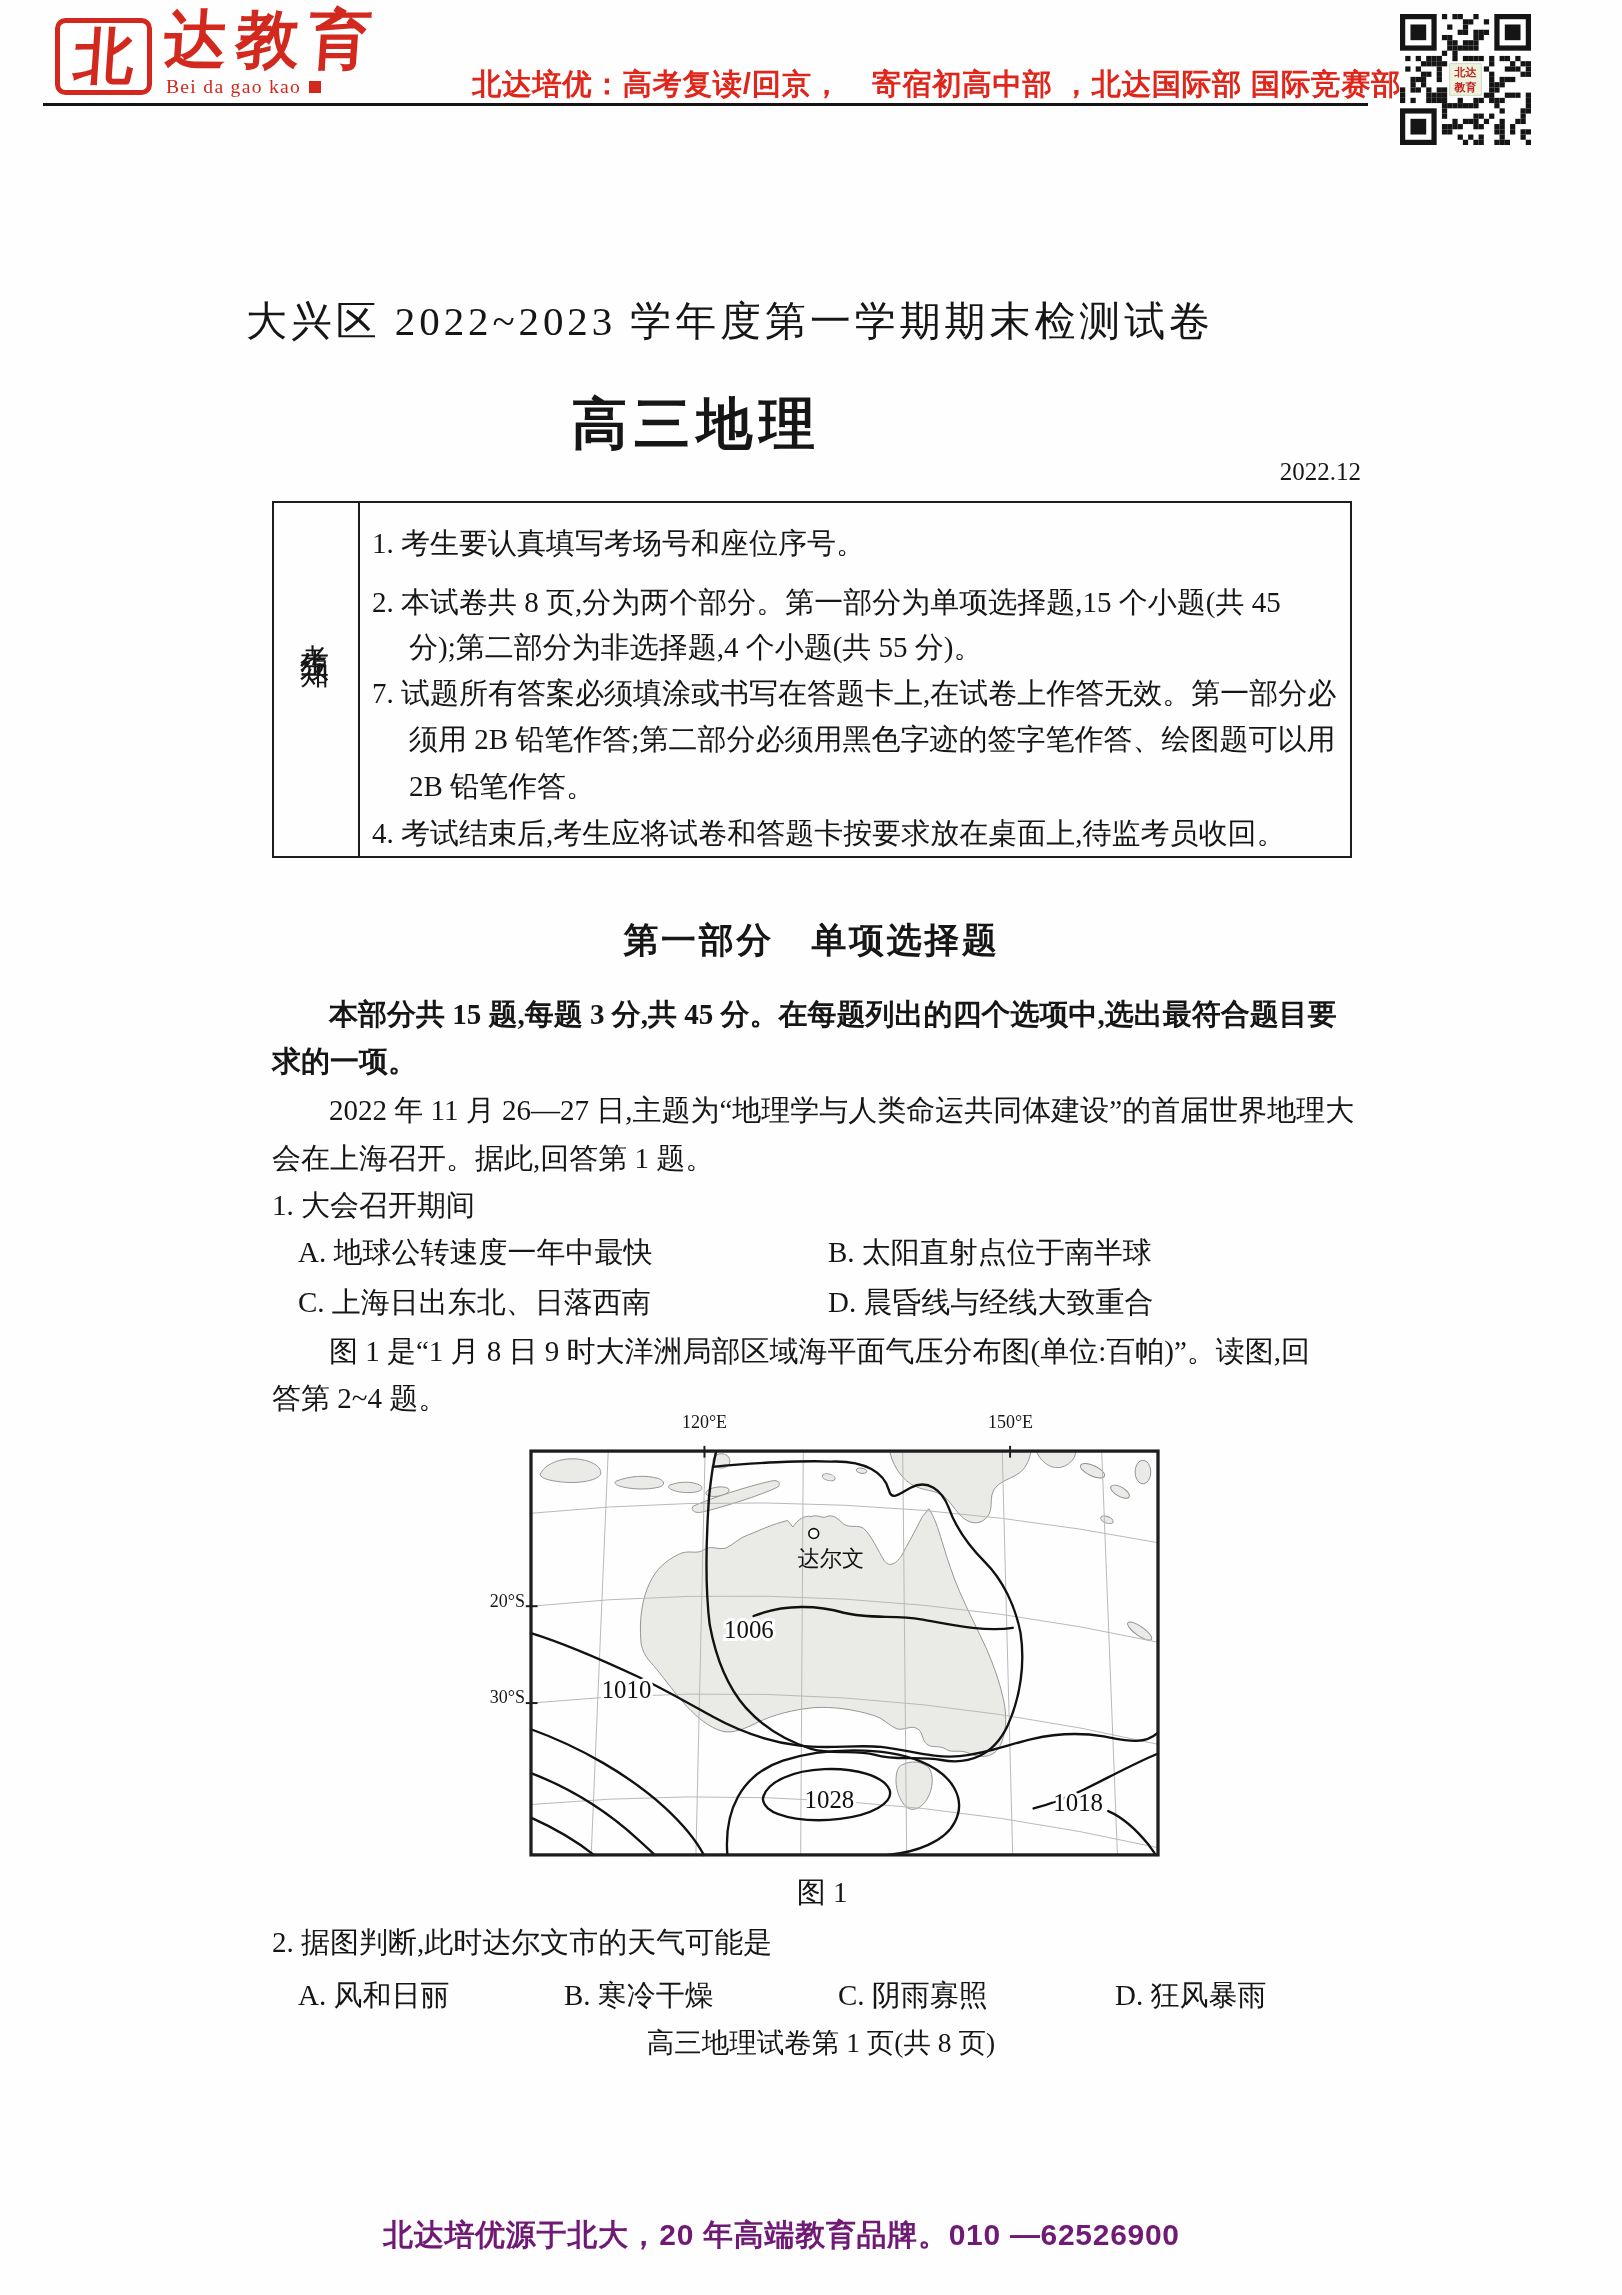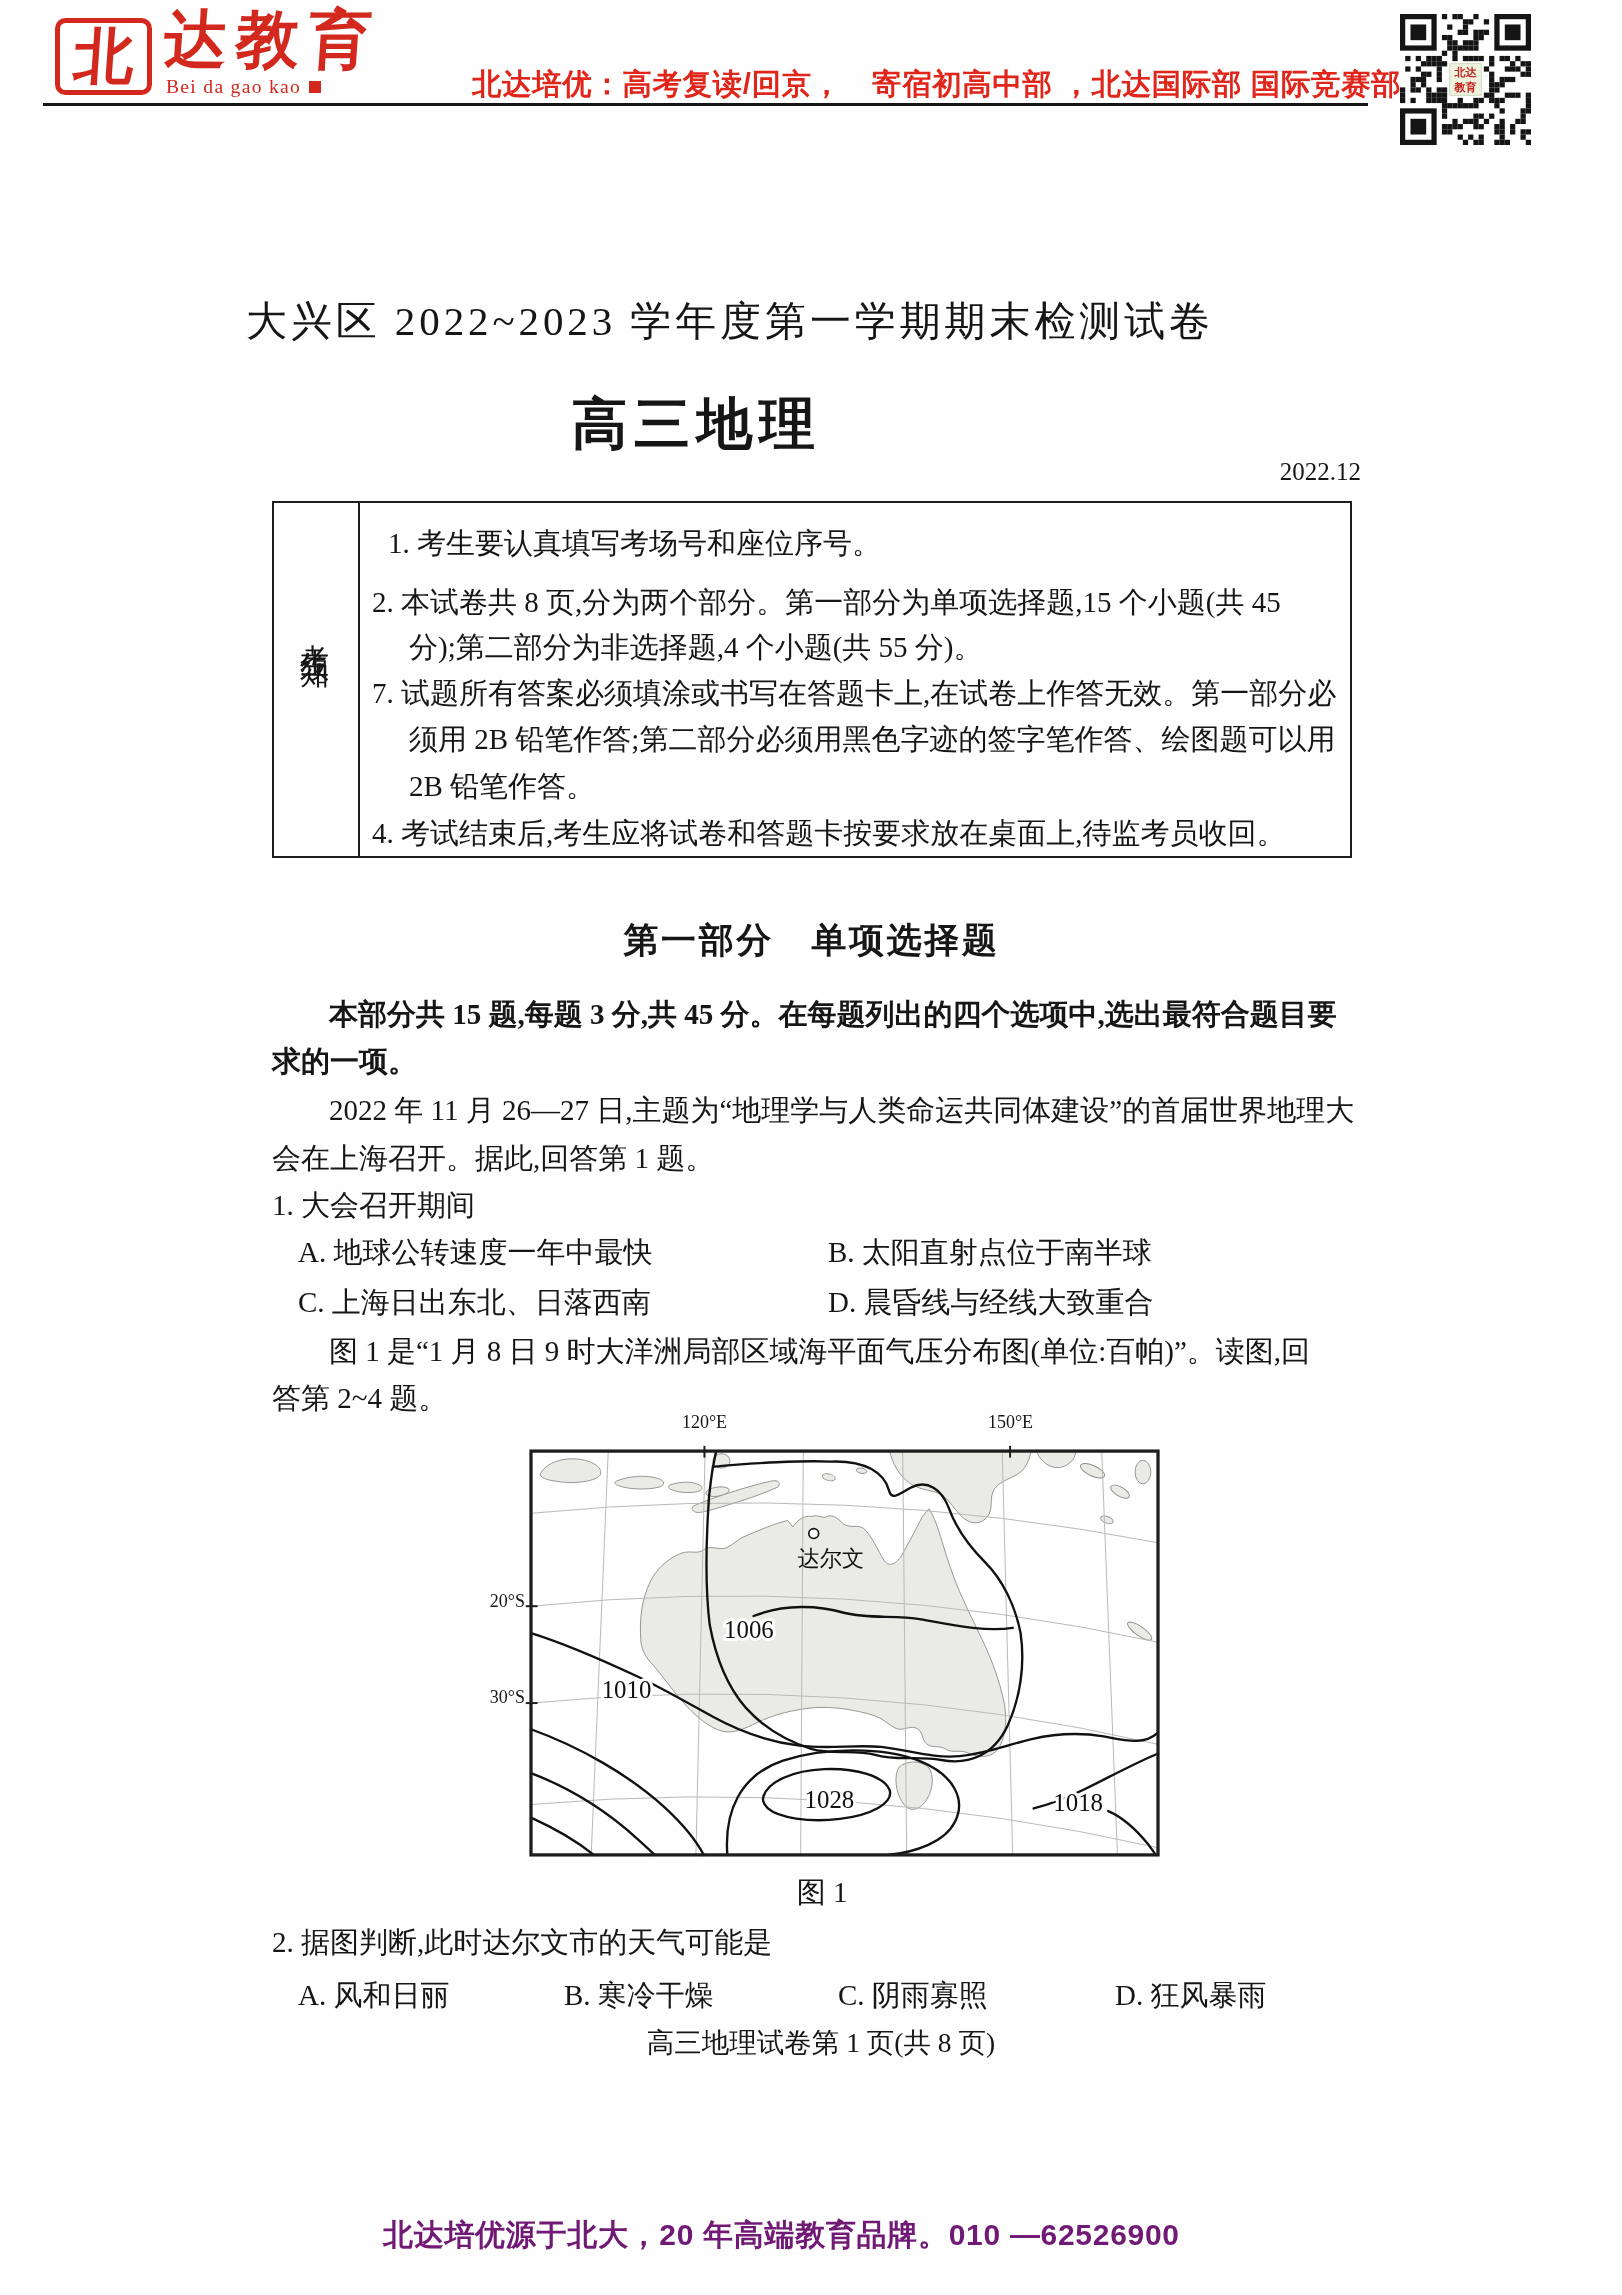--- a/index.html
+++ b/index.html
@@ -240,21 +240,21 @@
       </svg>
   </div>
 
   <div class="title1">大兴区 2022~2023 学年度第一学期期末检测试卷</div>
   <div class="title2">高三地理</div>
   <div class="tdate">2022.12</div>
 
   <div class="nbox">
     <div class="vline"></div>
     <div class="nside">考生须知</div>
-    <div class="nline" style="left:114px;top:21px;text-align:center;">1. 考生要认真填写考场号和座位序号。</div>
+    <div class="nline" style="left:98px;top:21px;text-align:center;">1. 考生要认真填写考场号和座位序号。</div>
     <div class="nline" style="left:98px;top:80px;">2. 本试卷共 8 页,分为两个部分。第一部分为单项选择题,15 个小题(共 45</div>
     <div class="nline" style="left:135px;top:125px;">分);第二部分为非选择题,4 个小题(共 55 分)。</div>
     <div class="nline" style="left:98px;top:171px;">7. 试题所有答案必须填涂或书写在答题卡上,在试卷上作答无效。第一部分必</div>
     <div class="nline" style="left:135px;top:217px;">须用 2B 铅笔作答;第二部分必须用黑色字迹的签字笔作答、绘图题可以用</div>
     <div class="nline" style="left:135px;top:264px;">2B 铅笔作答。</div>
     <div class="nline" style="left:98px;top:311px;">4. 考试结束后,考生应将试卷和答题卡按要求放在桌面上,待监考员收回。</div>
   </div>
 
   <div class="sect">第一部分　单项选择题</div>
 

